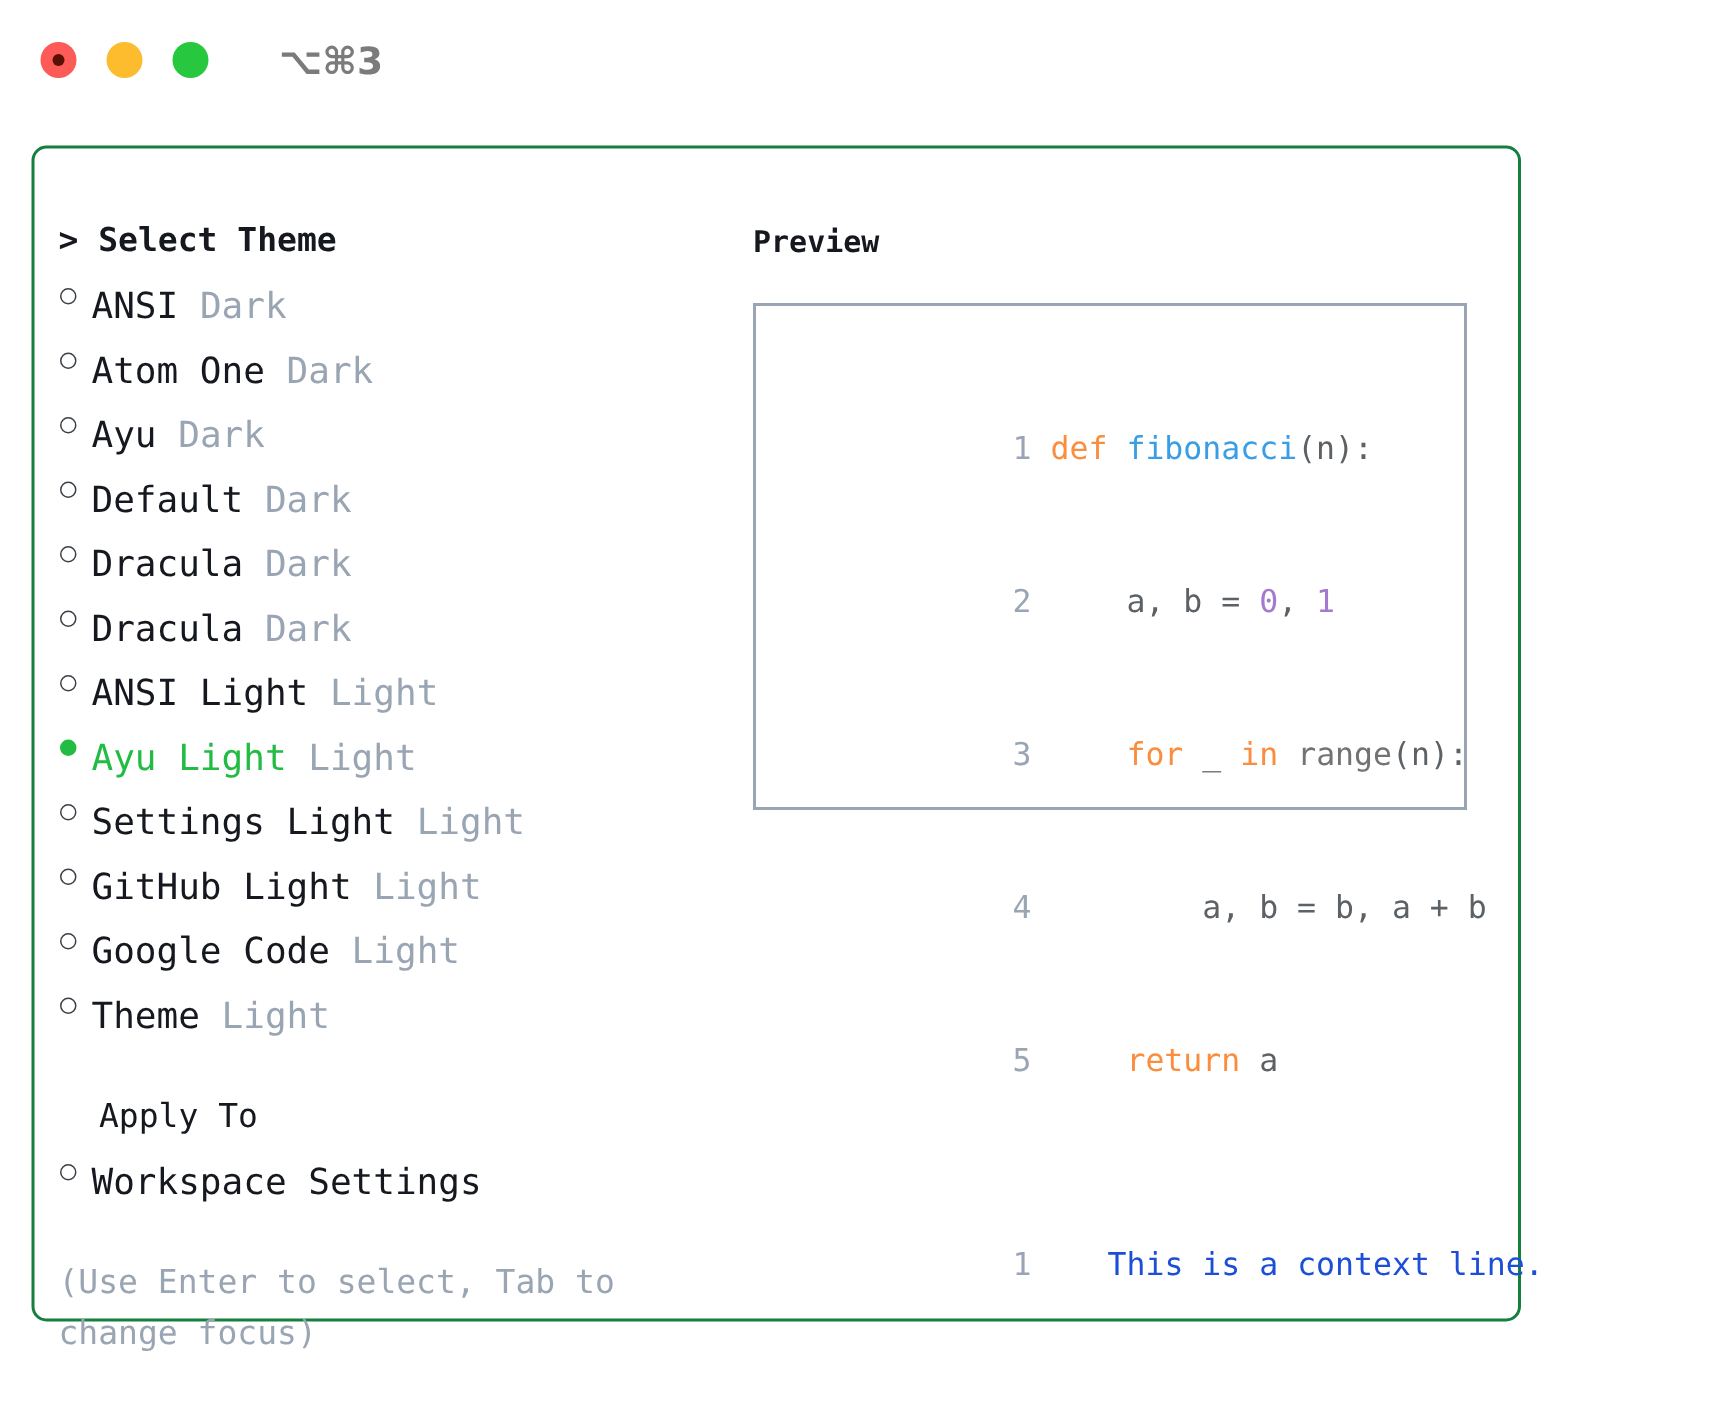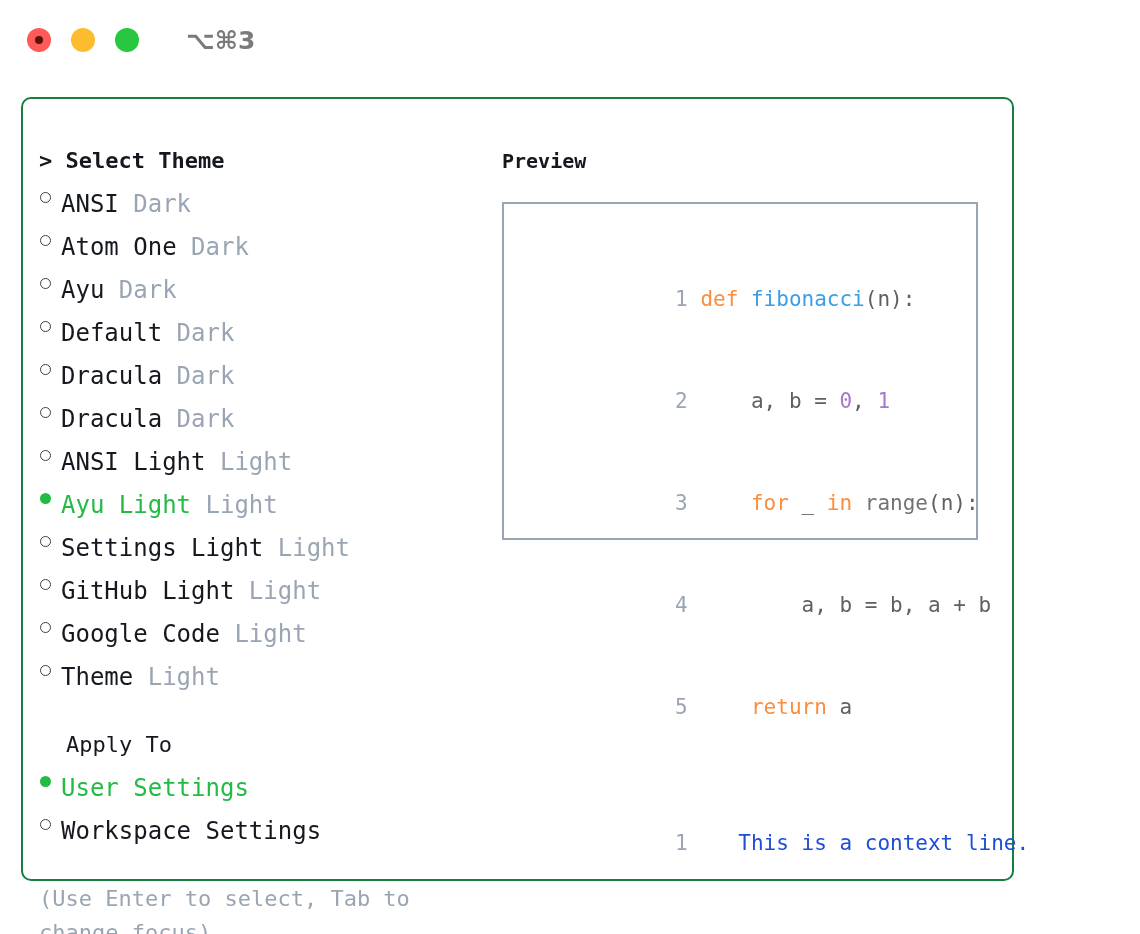--- a/index.html
+++ b/index.html
@@ -301,24 +301,20 @@
           </div>
 
         </div>
 
         <div class="spacer-block"></div>
 
         <div class="apply-head">Apply To</div>
 
         <div>
           <div class="opt-row">
-            <span class="bullet on"><i></i></span>
-            <span class="opt-label sel">User Settings</span>
-          </div>
-          <div class="opt-row">
             <span class="bullet off"><i></i></span>
             <span class="opt-label">Workspace Settings</span>
           </div>
         </div>
 
         <div class="hint">(Use Enter to select, Tab to change focus)</div>
       </div>
 
       <div class="right-col">
         <div class="preview-title">Preview</div>

